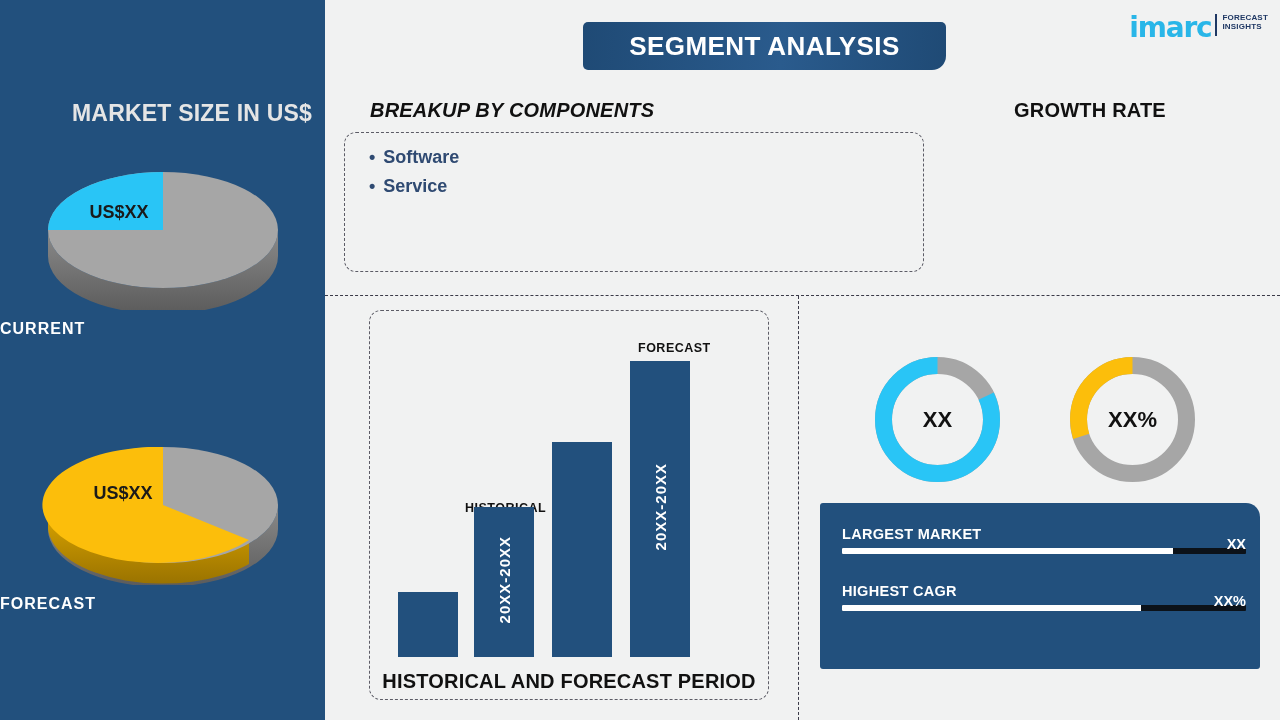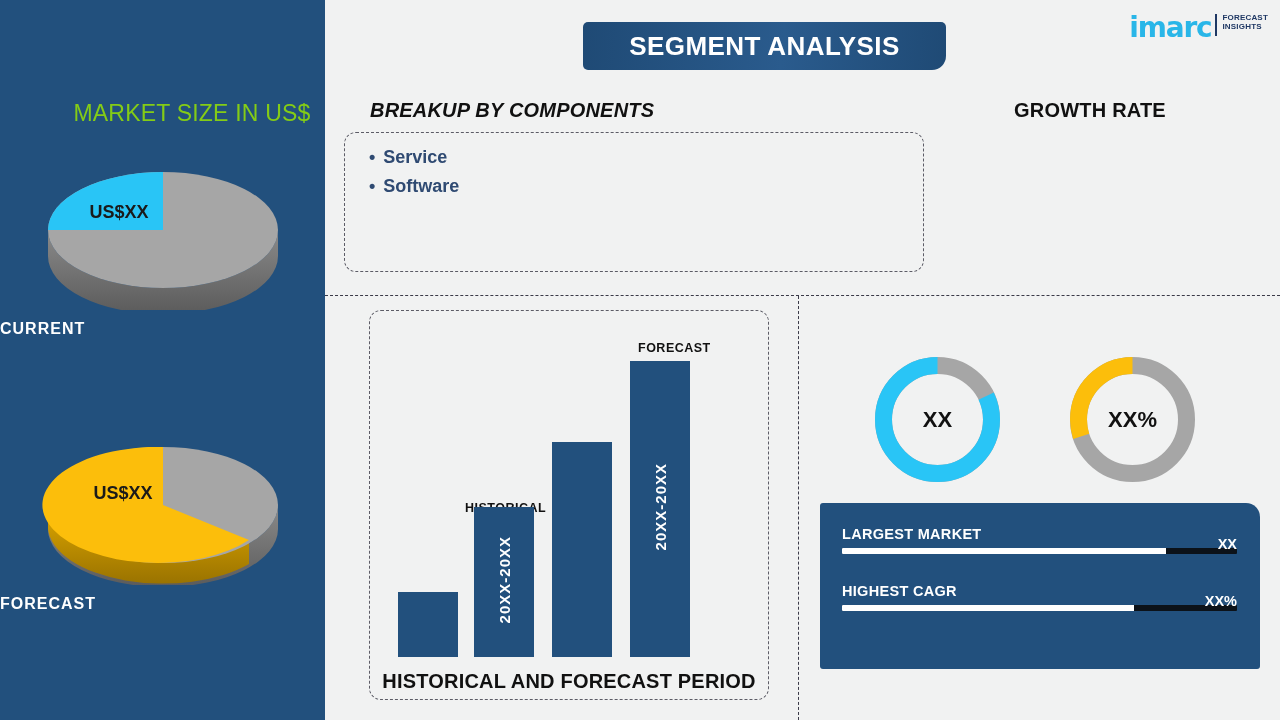--- a/index.html
+++ b/index.html
@@ -10,22 +10,22 @@
     position:relative;
   }
 
   
   .sidebar {
     position:absolute; left:0; top:0; width:325px; height:720px;
     background:#22507d;
   }
   .sidebar-title {
     position:absolute; top:100px; left:0; width:384px;
-    text-align:center; color:#84cc16;
-    font-size:23px; font-weight:normal; letter-spacing:.2px;
+    text-align:center; color:#e5e5e5;
+    font-size:23px; font-weight:bold; letter-spacing:.2px;
   }
   .pie-wrap { position:absolute; left:0; width:325px; }
   .pie-wrap.current  { top:150px; }
   .pie-wrap.forecast  { top:425px; }
   .pie-caption {
     color:#ffffff; font-size:16px; font-weight:bold; letter-spacing:1px;
     margin-top:10px;
   }
   .pie-holder { position:relative; width:270px; height:160px; margin:0 auto; }
   .pie-holder svg { display:block; }
@@ -112,21 +112,21 @@
   .donut-center {
     position:absolute; left:0; top:0; width:135px; height:135px;
     display:flex; align-items:center; justify-content:center;
     font-size:22px; font-weight:bold; color:#111111;
   }
 
   
   .stats-panel {
     position:absolute; left:495px; top:503px; width:440px; height:166px;
     background:#22507d; border-radius:3px 14px 3px 3px;
-    padding:22px 23px 0 22px;
+    padding:22px 14px 0 22px;
   }
   .stat-row { position:relative; margin-bottom:28px; }
   .stat-label {
     color:#ffffff; font-size:14.5px; font-weight:bold; letter-spacing:.3px;
     display:inline-block;
   }
   .stat-value {
     position:absolute; right:0; bottom:2px;
     color:#ffffff; font-size:14.5px; font-weight:bold;
   }
@@ -199,22 +199,22 @@
     <div class="logo-bar"></div>
     <div class="logo-sub">
       <span>FORECAST</span>
       <span>INSIGHTS</span>
     </div>
   </div>
 
   <div class="sec-head components">BREAKUP BY COMPONENTS</div>
   <div class="dashbox box-components">
     <ul class="bullets">
+      <li>Software</li>
       <li>Service</li>
-      <li>Software</li>
     </ul>
   </div>
 
   <div class="sec-head growth">GROWTH RATE</div>
 
   <div class="h-divider"></div>
   <div class="v-divider"></div>
 
   <div class="dashbox box-bars">
     <div class="bars-area">

